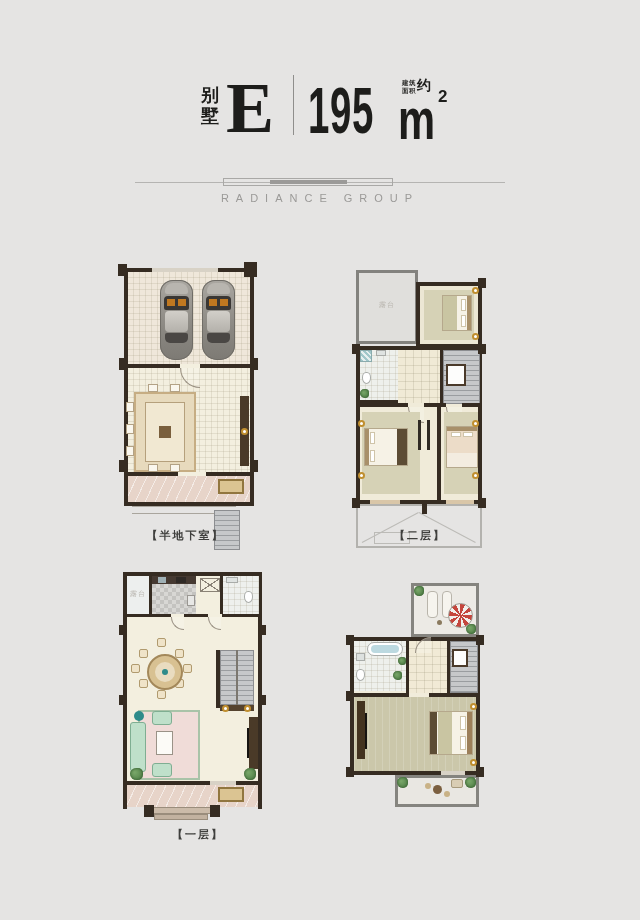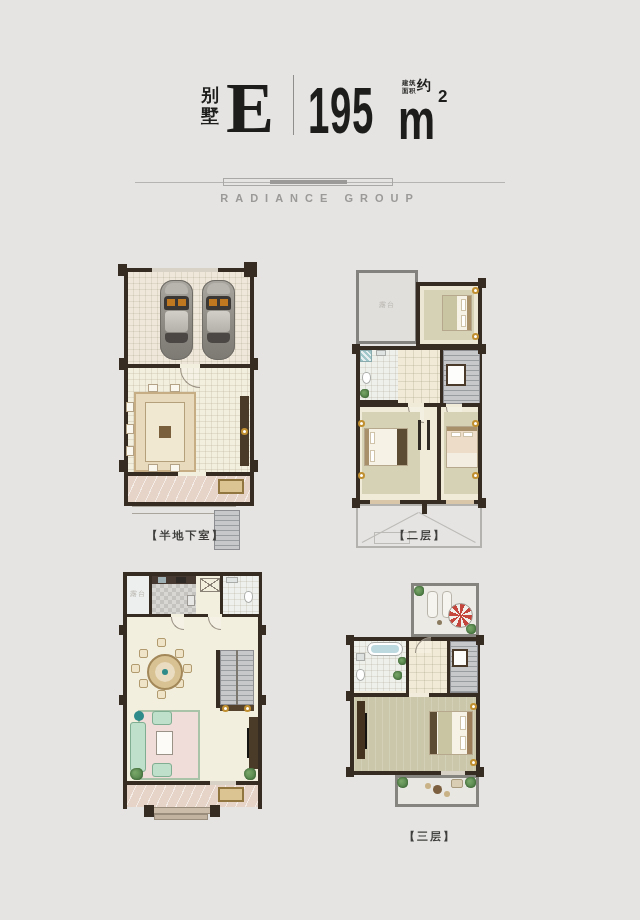--- a/index.html
+++ b/index.html
@@ -14,21 +14,21 @@
   .big-num{font-weight:800;font-size:64px;line-height:1;transform:scaleX(.60);transform-origin:left top;letter-spacing:1px;}
   .area-note{font-size:6.5px;line-height:1.2;color:#2b2b29;letter-spacing:.5px;font-weight:700;}
   .approx{font-size:14px;font-weight:700;}
   .m-unit{font-weight:800;font-size:58px;line-height:1;transform:scaleX(.72);transform-origin:left top;}
   .sup2{font-weight:800;font-size:17px;}
 
   
   .hline{height:1px;background:#b5b4b2;}
   .dbox{border:1px solid #a9a8a6;}
   .dfill{background:#9b9a98;}
-  .brand-text{font-size:11px;letter-spacing:7px;color:#9b9a98;font-weight:700;}
+  .brand-text{font-size:11px;letter-spacing:7px;color:#9b9a98;font-weight:400;}
 
   
   .plan{position:absolute;}
   .structure{border:4px solid #362c22;background:#f3efdf;}
   .wall{background:#362c22;}
   .wallgap{background:#d8d2c6;}
   .nub{background:#362c22;}
   .plan-label{font-size:11px;letter-spacing:2px;color:#3f3f3d;text-align:center;font-weight:700;
               font-family:"Liberation Sans",sans-serif;}
   .tnote{font-size:7px;color:#b7b3ac;text-align:center;letter-spacing:1px;}
@@ -267,20 +267,21 @@
     <div class="abs marble" style="left:9px;top:220px;width:131px;height:22px;"></div>
     <div class="abs" style="left:100px;top:222px;width:26px;height:15px;background:#dbc492;border:2px solid #91763f;"></div>
     <div class="abs" style="left:32px;top:242px;width:62px;height:7px;background:#cbbba9;border:1px solid #9a8d7c;"></div>
     <div class="abs" style="left:36px;top:249px;width:54px;height:6px;background:#c2b2a0;border:1px solid #9a8d7c;"></div>
     <div class="abs nub" style="left:26px;top:240px;width:10px;height:12px;"></div>
     <div class="abs nub" style="left:92px;top:240px;width:10px;height:12px;"></div>
     <div class="abs nub" style="left:1px;top:60px;width:8px;height:10px;"></div>
     <div class="abs nub" style="left:1px;top:130px;width:8px;height:10px;"></div>
     <div class="abs nub" style="left:140px;top:60px;width:8px;height:10px;"></div>
     <div class="abs nub" style="left:140px;top:130px;width:8px;height:10px;"></div>
+    <div class="abs plan-label" style="left:0;top:262px;width:160px;">【一层】</div>
   </div>
 
   <div class="plan" style="left:345px;top:583px;width:160px;height:262px;">
     <div class="abs" style="left:66px;top:0;width:68px;height:54px;border:3px solid #85847f;background:#eceae5;"></div>
     <div class="abs plant" style="left:69px;top:3px;width:10px;height:10px;"></div>
     <div class="abs plant" style="left:121px;top:41px;width:10px;height:10px;"></div>
     <div class="abs lounger" style="left:82px;top:8px;width:11px;height:27px;"></div>
     <div class="abs lounger" style="left:97px;top:8px;width:10px;height:27px;"></div>
     <div class="abs" style="left:92px;top:37px;width:5px;height:5px;border-radius:50%;background:#8a7a5e;"></div>
     <div class="abs parasol" style="left:103px;top:20px;width:25px;height:25px;"></div>
@@ -319,16 +320,15 @@
     <div class="abs plant" style="left:120px;top:194px;width:11px;height:11px;"></div>
     <div class="abs" style="left:88px;top:202px;width:9px;height:9px;border-radius:50%;background:#7b5f3f;"></div>
     <div class="abs" style="left:80px;top:200px;width:6px;height:6px;border-radius:50%;background:#c9b286;"></div>
     <div class="abs" style="left:99px;top:208px;width:6px;height:6px;border-radius:50%;background:#c9b286;"></div>
     <div class="abs" style="left:106px;top:196px;width:12px;height:9px;background:#d9cdb4;border:1px solid #a79a7d;border-radius:2px;"></div>
     <div class="abs nub" style="left:1px;top:52px;width:8px;height:10px;"></div>
     <div class="abs nub" style="left:131px;top:52px;width:8px;height:10px;"></div>
     <div class="abs nub" style="left:1px;top:108px;width:8px;height:10px;"></div>
     <div class="abs nub" style="left:1px;top:184px;width:8px;height:10px;"></div>
     <div class="abs nub" style="left:131px;top:184px;width:8px;height:10px;"></div>
-    <div class="abs plan-label" style="left:5px;top:246px;width:160px;">【三层】</div>
   </div>
 
 </div>
 
 </body></html>

